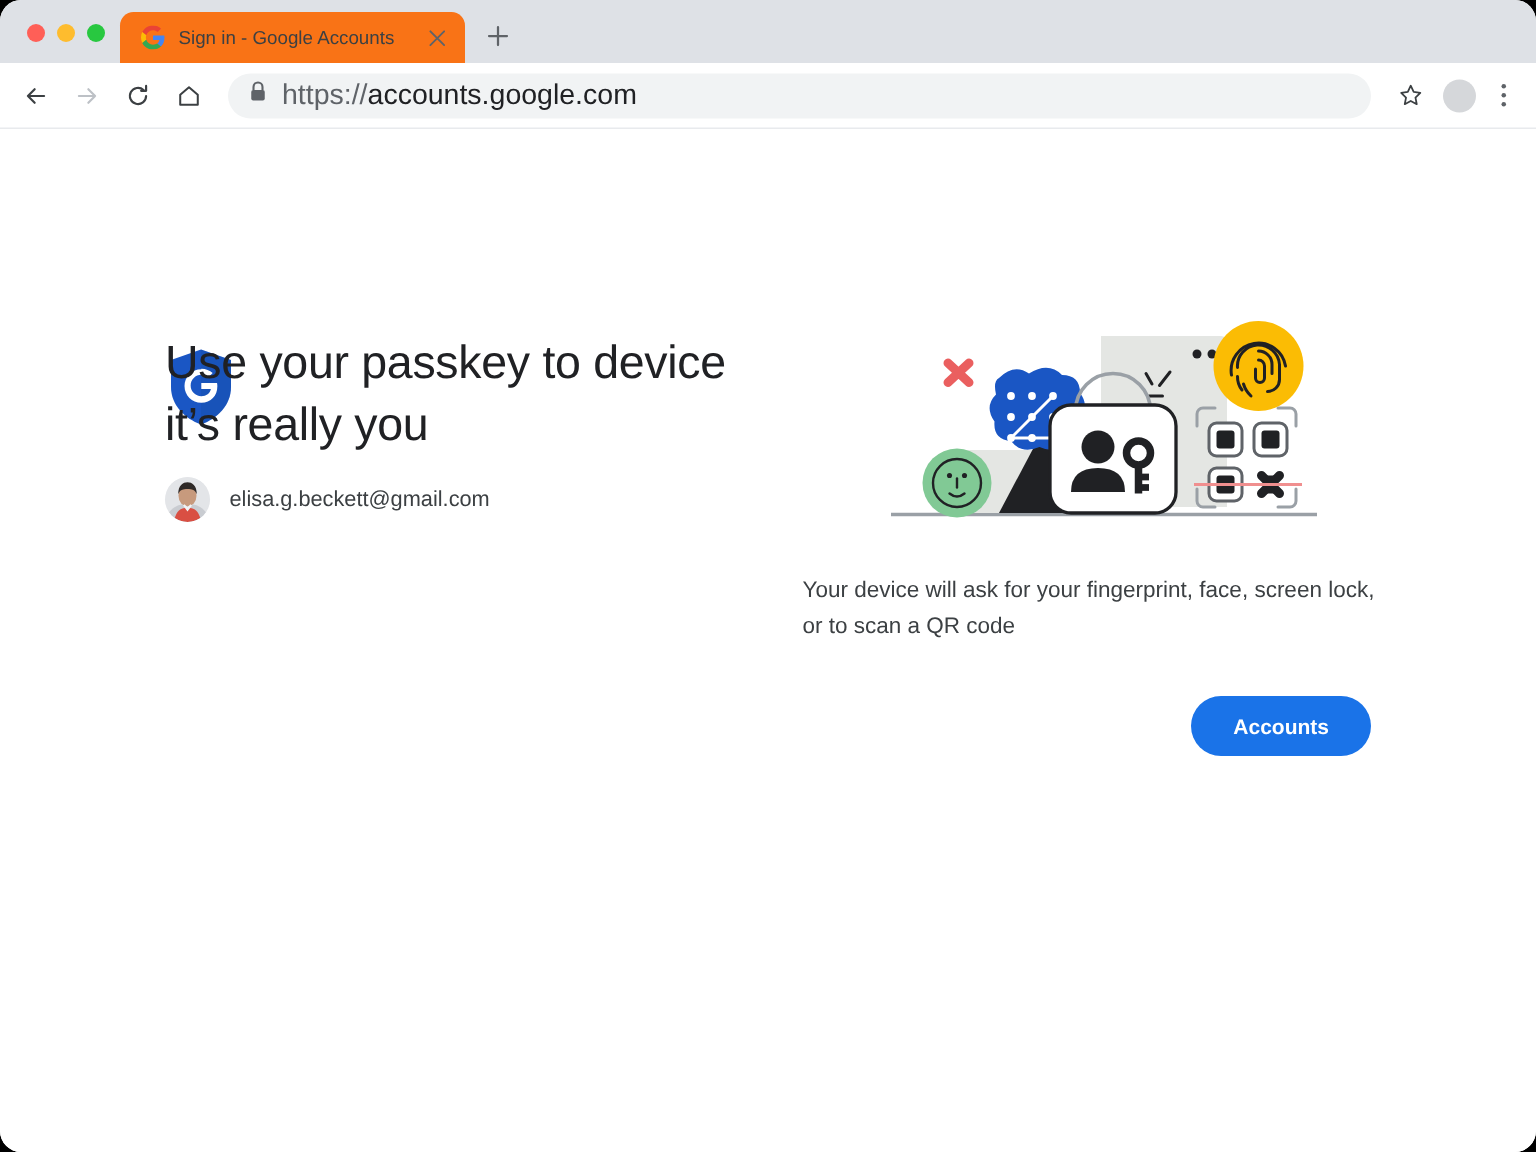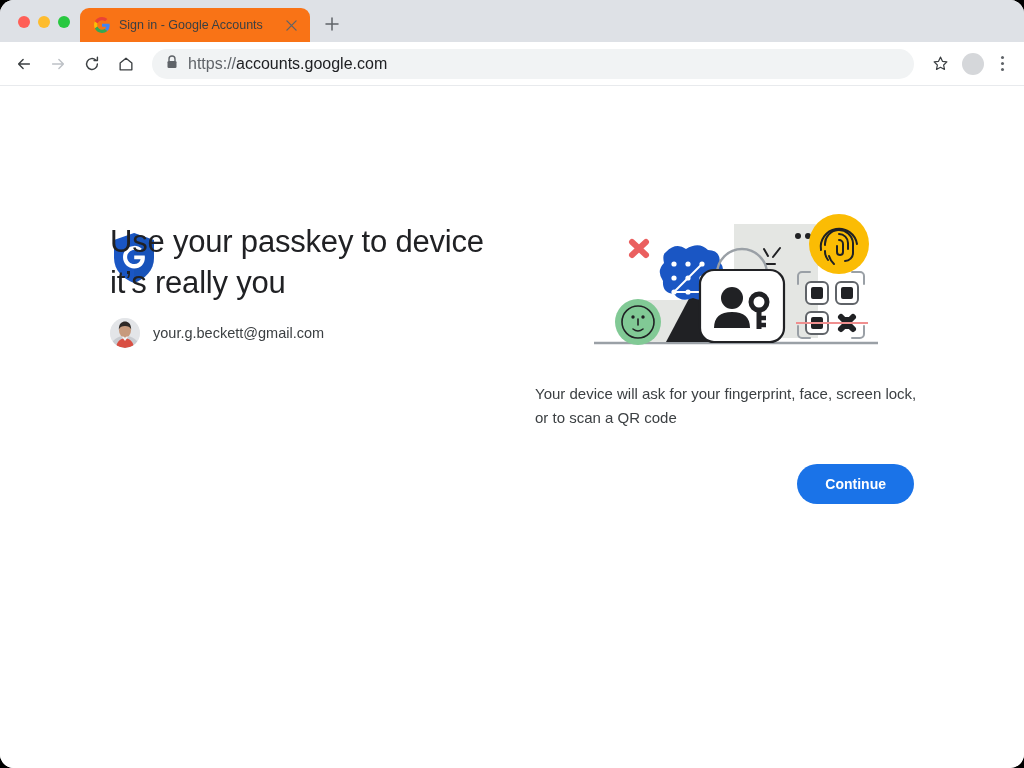--- a/index.html
+++ b/index.html
@@ -77,21 +77,21 @@
   }
   .omnibox {
     flex: 1; height: 30px;
     background: #f1f3f4;
     border-radius: 15px;
     display: flex; align-items: center;
     gap: 10px;
     padding: 0 14px;
     margin: 0 8px;
   }
-  .omnibox-url { font-size: 16px; color: #202124; white-space: nowrap; }
+  .omnibox-url { font-size: 19px; color: #202124; white-space: nowrap; }
   .omnibox-url .scheme { color: #5f6368; }
   .tb-right { display: flex; align-items: center; gap: 6px; }
   .avatar-btn {
     width: 22px; height: 22px; border-radius: 50%;
     background: #d5d7da; flex: none;
   }
   .menu-dots {
     width: 24px; height: 26px;
     display: flex; flex-direction: column; align-items: center; justify-content: center;
     gap: 3px;
@@ -255,21 +255,21 @@
           <g clip-path="url(#avclip)">
             <rect width="30" height="30" fill="#e3e5e8"></rect>
             <path d="M0 30 C2 21 8 18 15 18 C22 18 28 21 30 30 Z" fill="#c9ccd1"></path>
             <path d="M6 30 C7 23 10 20.5 15 20.5 C20 20.5 23 23 24 30 Z" fill="#d94f43"></path>
             <ellipse cx="15" cy="12.5" rx="6" ry="7" fill="#c79a7d"></ellipse>
             <path d="M8.8 11.5 C8.8 5.5 12 3.5 15 3.5 C18 3.5 21.2 5.5 21.2 11.5 C20 8.5 18 8 15 8 C12 8 10 8.5 8.8 11.5 Z" fill="#2f2a28"></path>
             <path d="M12 19 L15 23 L18 19 L17 18.2 L15 20 L13 18.2 Z" fill="#f2f3f4"></path>
           </g>
         </svg>
       </span>
-      <span class="account-email">your.g.beckett@gmail.com</span>
+      <span class="account-email">elisa.g.beckett@gmail.com</span>
     </div>
 
     <div class="illus">
       <svg width="290" height="150" viewBox="0 0 290 150">
 
         <g>
           <path d="M142 12 H222 A4 4 0 0 1 226 16 V126 H142 Z" fill="#e4e6e3"></path>
           <circle cx="206" cy="24" r="3" fill="#202124"></circle>
           <circle cx="216" cy="24" r="3" fill="#202124"></circle>
         </g>
@@ -361,17 +361,17 @@
             <path d="M236 48 a14 14 0 0 1 -3 -9"></path>
             <path d="M242 52 a18 18 0 0 1 -5 -8"></path>
           </g>
         </g>
       </svg>
     </div>
 
     <p class="body-text">Your device will ask for your fingerprint, face, screen lock, or to scan a QR code</p>
 
     <div class="actions">
-      <button class="primary-btn">Continue</button>
+      <button class="primary-btn">Accounts</button>
     </div>
 
   </div>
 </div>
 
 </body></html>

